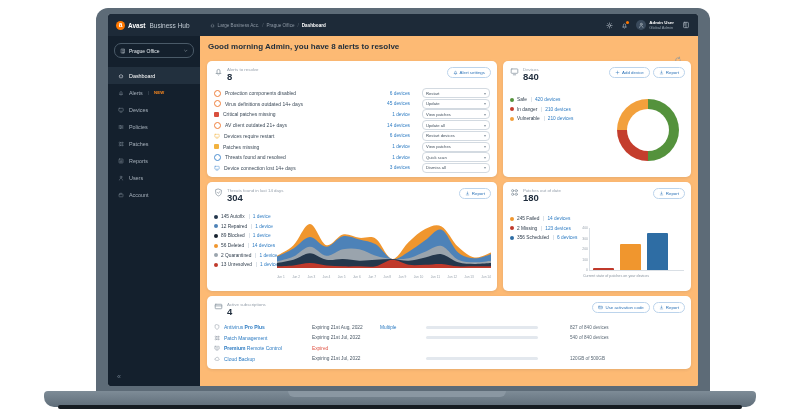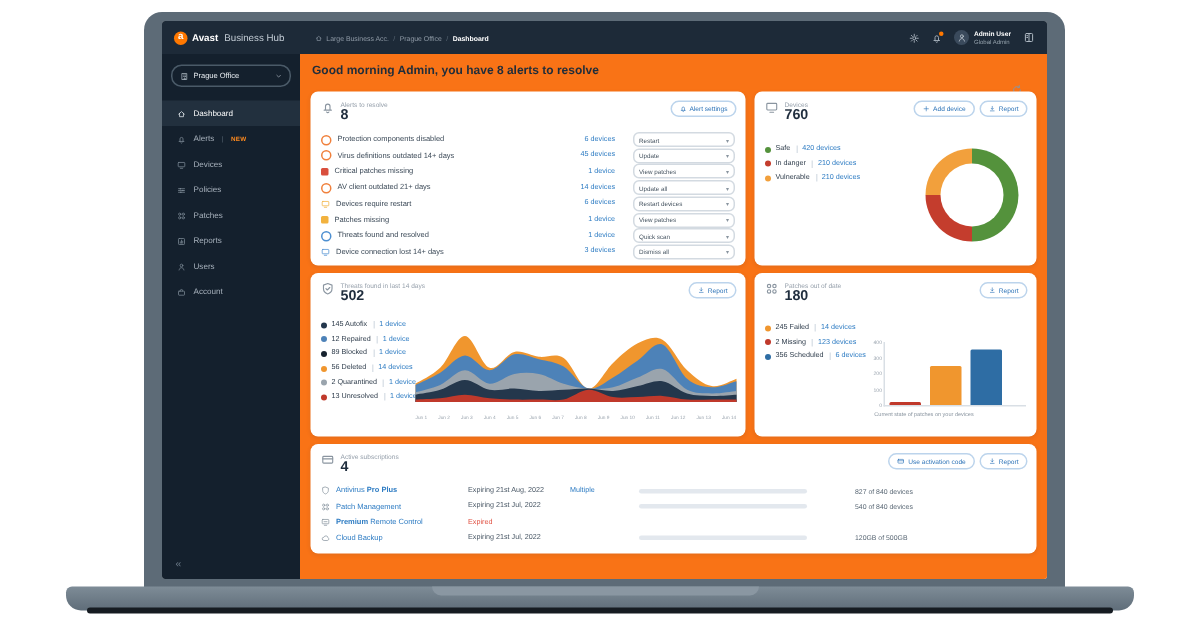--- a/index.html
+++ b/index.html
@@ -36,21 +36,21 @@
   .appbody{flex:1;display:flex;min-height:0;}
   .sidebar{width:92px;background:#14202d;position:relative;flex:0 0 auto;}
   .orgpill{margin:7px 6px 9px;height:13px;border:1px solid #4a5a68;border-radius:7px;display:flex;
            align-items:center;gap:3px;padding:0 5px;color:#e8edf2;font-size:5px;cursor:pointer;}
   .orgpill .grow{flex:1;}
   .sitem{height:17px;display:flex;align-items:center;gap:5px;padding:0 10px;color:#a7b1bc;font-size:5.4px;cursor:pointer;}
   .sitem.active{background:#22303e;color:#fff;}
   .sbadge-sep{color:#5a6875;font-size:4.4px;}
   .sbadge{color:#ff8a1e;font-size:4.2px;font-weight:bold;letter-spacing:.2px;}
   .collapse{position:absolute;left:9px;bottom:6px;color:#6b7a88;font-size:7px;cursor:pointer;}
-  .main{flex:1;position:relative;background:#f97316;}
+  .main{flex:1;position:relative;background:#fdba74;}
   .greeting{position:absolute;left:8px;top:6px;font-size:8px;font-weight:bold;color:#1f2d3b;}
   .refresh{position:absolute;right:16px;top:20px;cursor:pointer;}
   
   .card{position:absolute;background:#fff;border-radius:5px;box-shadow:0 1px 3px rgba(25,45,65,.10);}
   .chead{position:absolute;left:7px;top:6px;display:flex;gap:4px;align-items:flex-start;}
   .clabel{font-size:4.4px;color:#97a1ac;}
   .ccount{font-size:9.5px;font-weight:bold;color:#1f2d3d;line-height:1.1;}
   .cbtns{position:absolute;right:6px;top:6px;display:flex;gap:3px;}
   .btn{display:inline-flex;align-items:center;gap:2px;border:1px solid #bcd4ec;color:#2e74b8;border-radius:8px;
        font-size:4.4px;padding:2px 5px;background:#fff;cursor:pointer;white-space:nowrap;}
@@ -375,21 +375,21 @@
       <div class="card" style="left:303px;top:25px;width:188px;height:116px;">
         <div class="chead">
           <span id="devices-ci">
               <svg width="9" height="9" viewBox="0 0 12 12" fill="none" stroke="#8a95a0" stroke-width="1" stroke-linecap="round" stroke-linejoin="round" style="color:#8a95a0;display:block">
                 <rect x="1.6" y="2.6" width="8.8" height="5.8" rx="0.8"></rect>
                 <path d="M4.4 10.4h3.2"></path>
               </svg>
             </span>
           <span>
             <div class="clabel">Devices</div>
-            <div class="ccount">760</div>
+            <div class="ccount">840</div>
           </span>
         </div>
         <div class="cbtns">
           <button class="btn">
               <span id="btn-plus">
                 <svg width="5" height="5" viewBox="0 0 12 12" fill="none" stroke="#2e74b8" stroke-width="1" stroke-linecap="round" stroke-linejoin="round" style="color:#2e74b8;display:block">
                   <path d="M6 2.6v6.8M2.6 6h6.8"></path>
                 </svg>
               </span>
               <span>Add device</span>
@@ -428,21 +428,21 @@
       <div class="card" style="left:7px;top:146px;width:290px;height:109px;">
         <div class="chead">
           <span id="threats-ci">
               <svg width="9" height="9" viewBox="0 0 12 12" fill="none" stroke="#8a95a0" stroke-width="1" stroke-linecap="round" stroke-linejoin="round" style="color:#8a95a0;display:block">
                 <path d="M6 1.4 9.8 2.8v3c0 2.5-1.6 4.1-3.8 4.8C3.8 9.9 2.2 8.3 2.2 5.8v-3Z"></path>
                 <path d="M4.4 5.9l1.2 1.2 2.2-2.2"></path>
               </svg>
             </span>
           <span>
             <div class="clabel">Threats found in last 14 days</div>
-            <div class="ccount">502</div>
+            <div class="ccount">304</div>
           </span>
         </div>
         <div class="cbtns">
           <button class="btn">
               <span id="btn-dl2">
                 <svg width="5" height="5" viewBox="0 0 12 12" fill="none" stroke="#2e74b8" stroke-width="1" stroke-linecap="round" stroke-linejoin="round" style="color:#2e74b8;display:block">
                   <path d="M6 2.2v4.6M4.2 5.2 6 7l1.8-1.8M3 9.4h6"></path>
                 </svg>
               </span>
               <span>Report</span>

